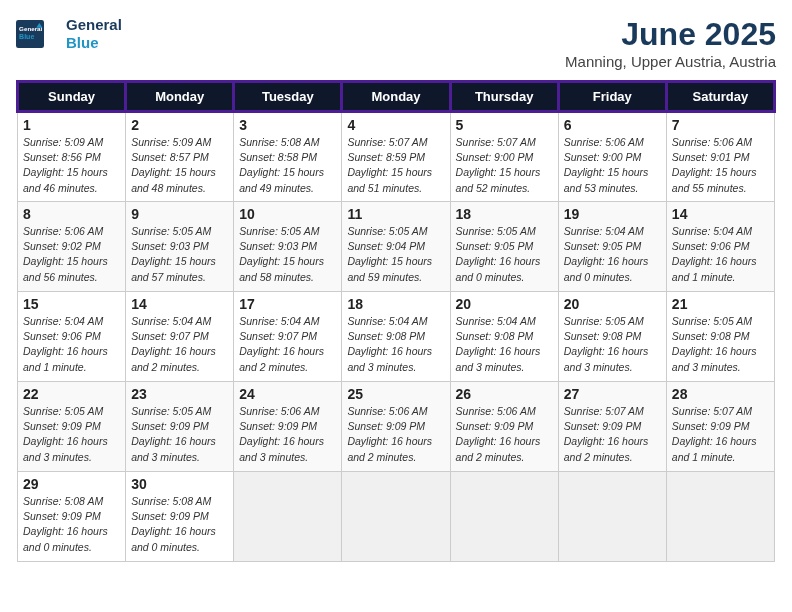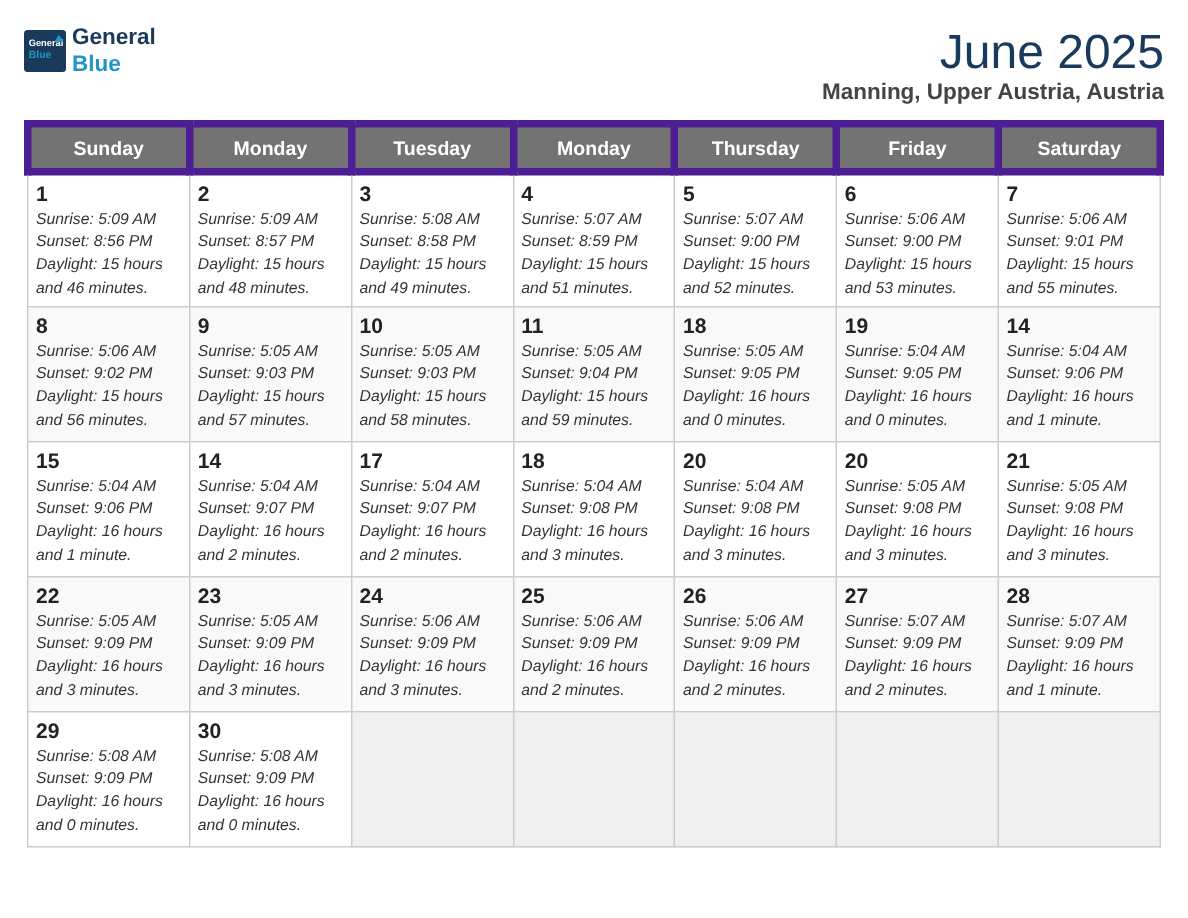--- a/index.html
+++ b/index.html
@@ -12,51 +12,51 @@
     }
     .header {
       display: flex;
       justify-content: space-between;
       align-items: flex-start;
       margin-bottom: 10px;
     }
     .logo {
       display: flex;
       align-items: center;
-      gap: 4px;
+      gap: 22px;
     }
     .logo-icon {
       width: 28px;
       height: 28px;
     }
     .title-block {
       text-align: right;
     }
     .title-block h1 {
       font-size: 32px;
       color: #1a3a5c;
-      font-weight: normal;
+      font-weight: bold;
     }
     .title-block h2 {
       font-size: 15px;
       color: #444;
-      font-weight: bold;
+      font-weight: normal;
     }
     table {
       width: 100%;
       border-collapse: collapse;
       font-size: 11px;
     }
     thead tr th {
-      background: #737373;
+      background: #0f172a;
       color: #fff;
       padding: 6px 4px;
       font-size: 13px;
       font-weight: bold;
-      border: 5px solid #4c1d95;
+      border: 3px solid #4c1d95;
     }
     tbody tr td {
       border: 1px solid #ccc;
       vertical-align: top;
       padding: 4px 5px;
       min-height: 80px;
       height: 90px;
       background: #fff;
     }
     tbody tr:nth-child(even) td {

